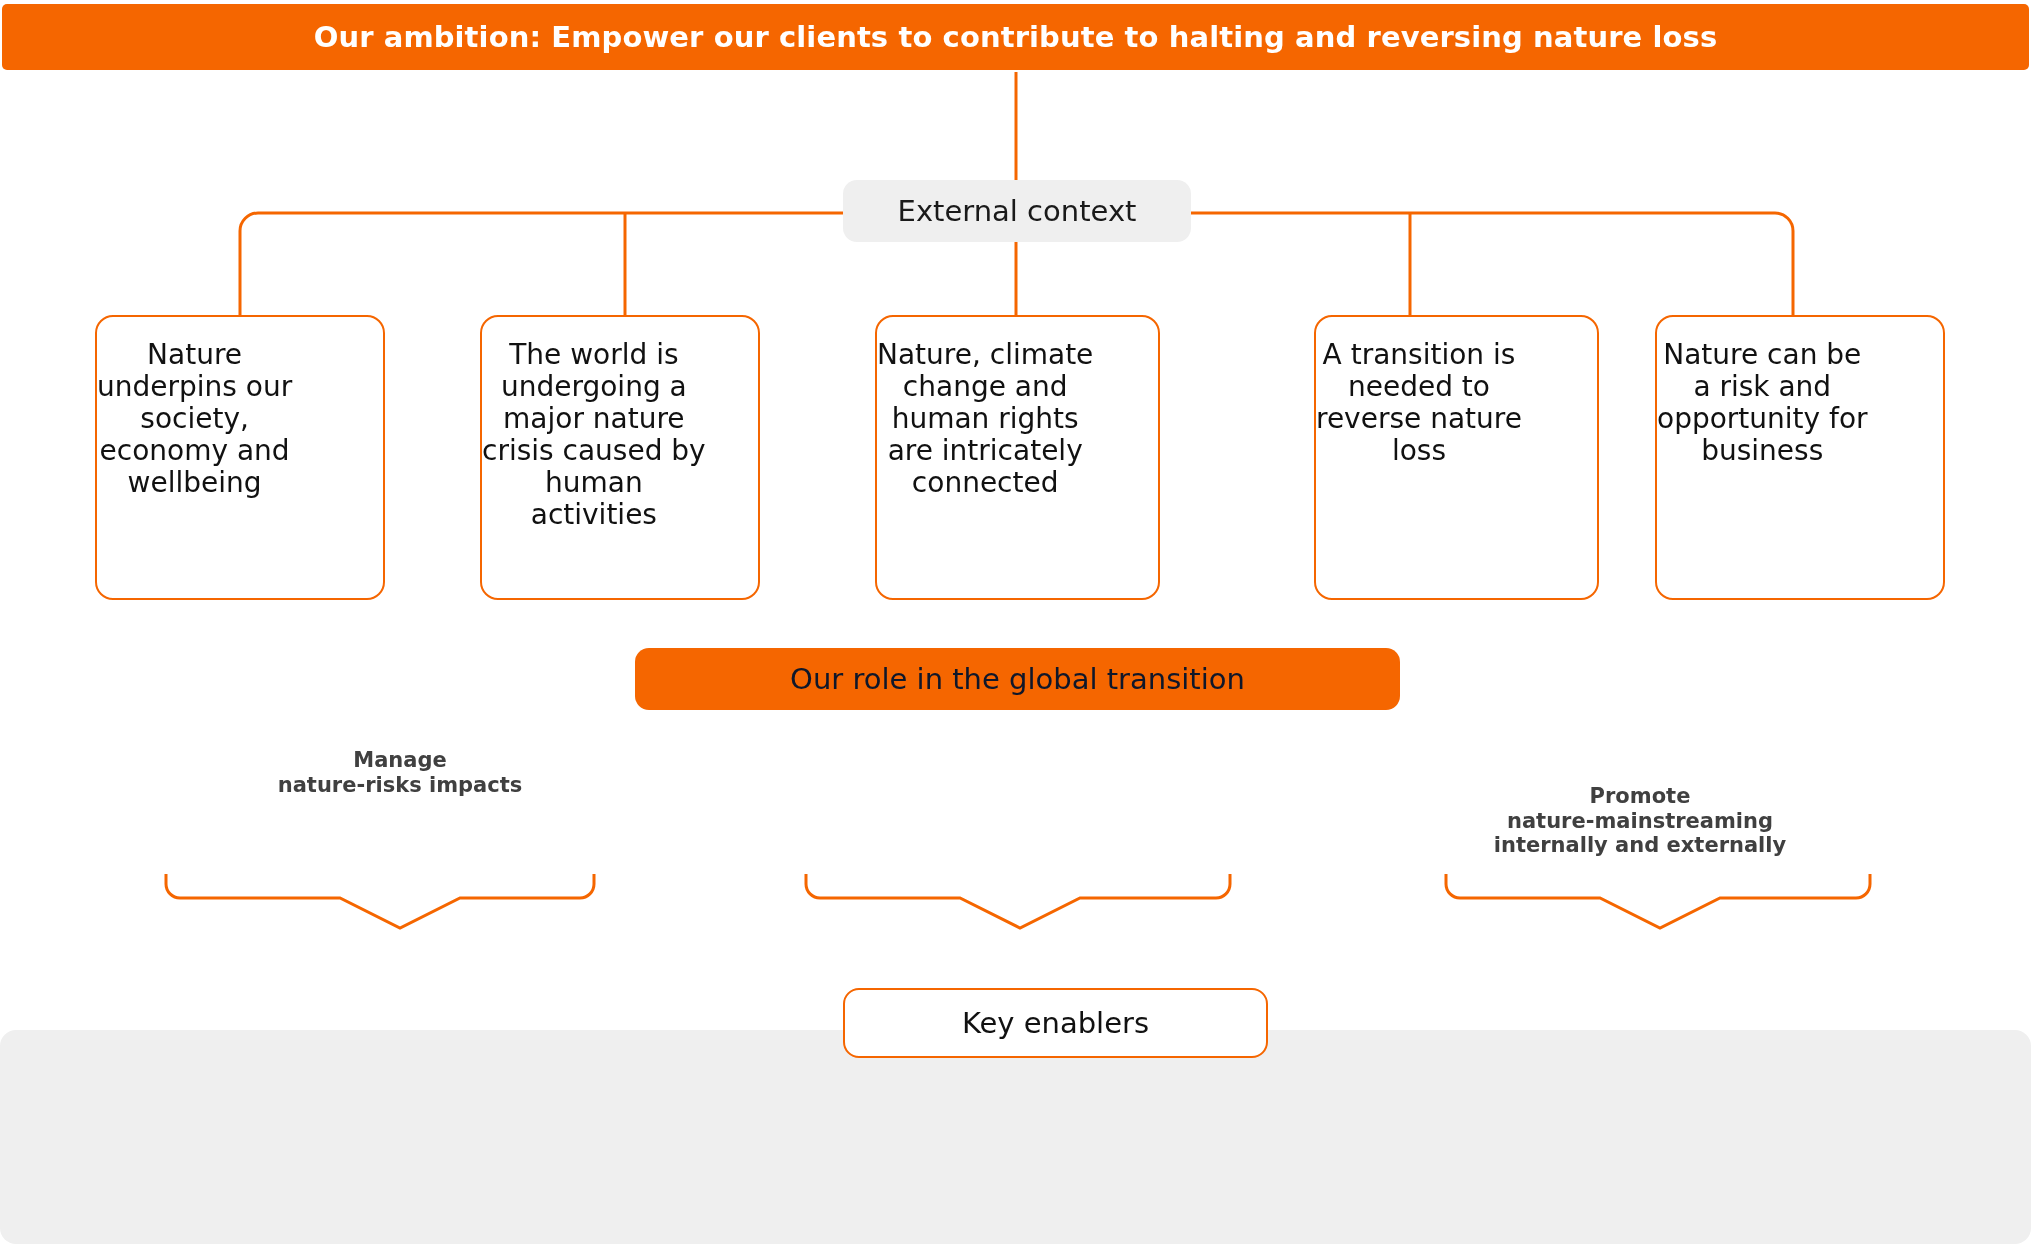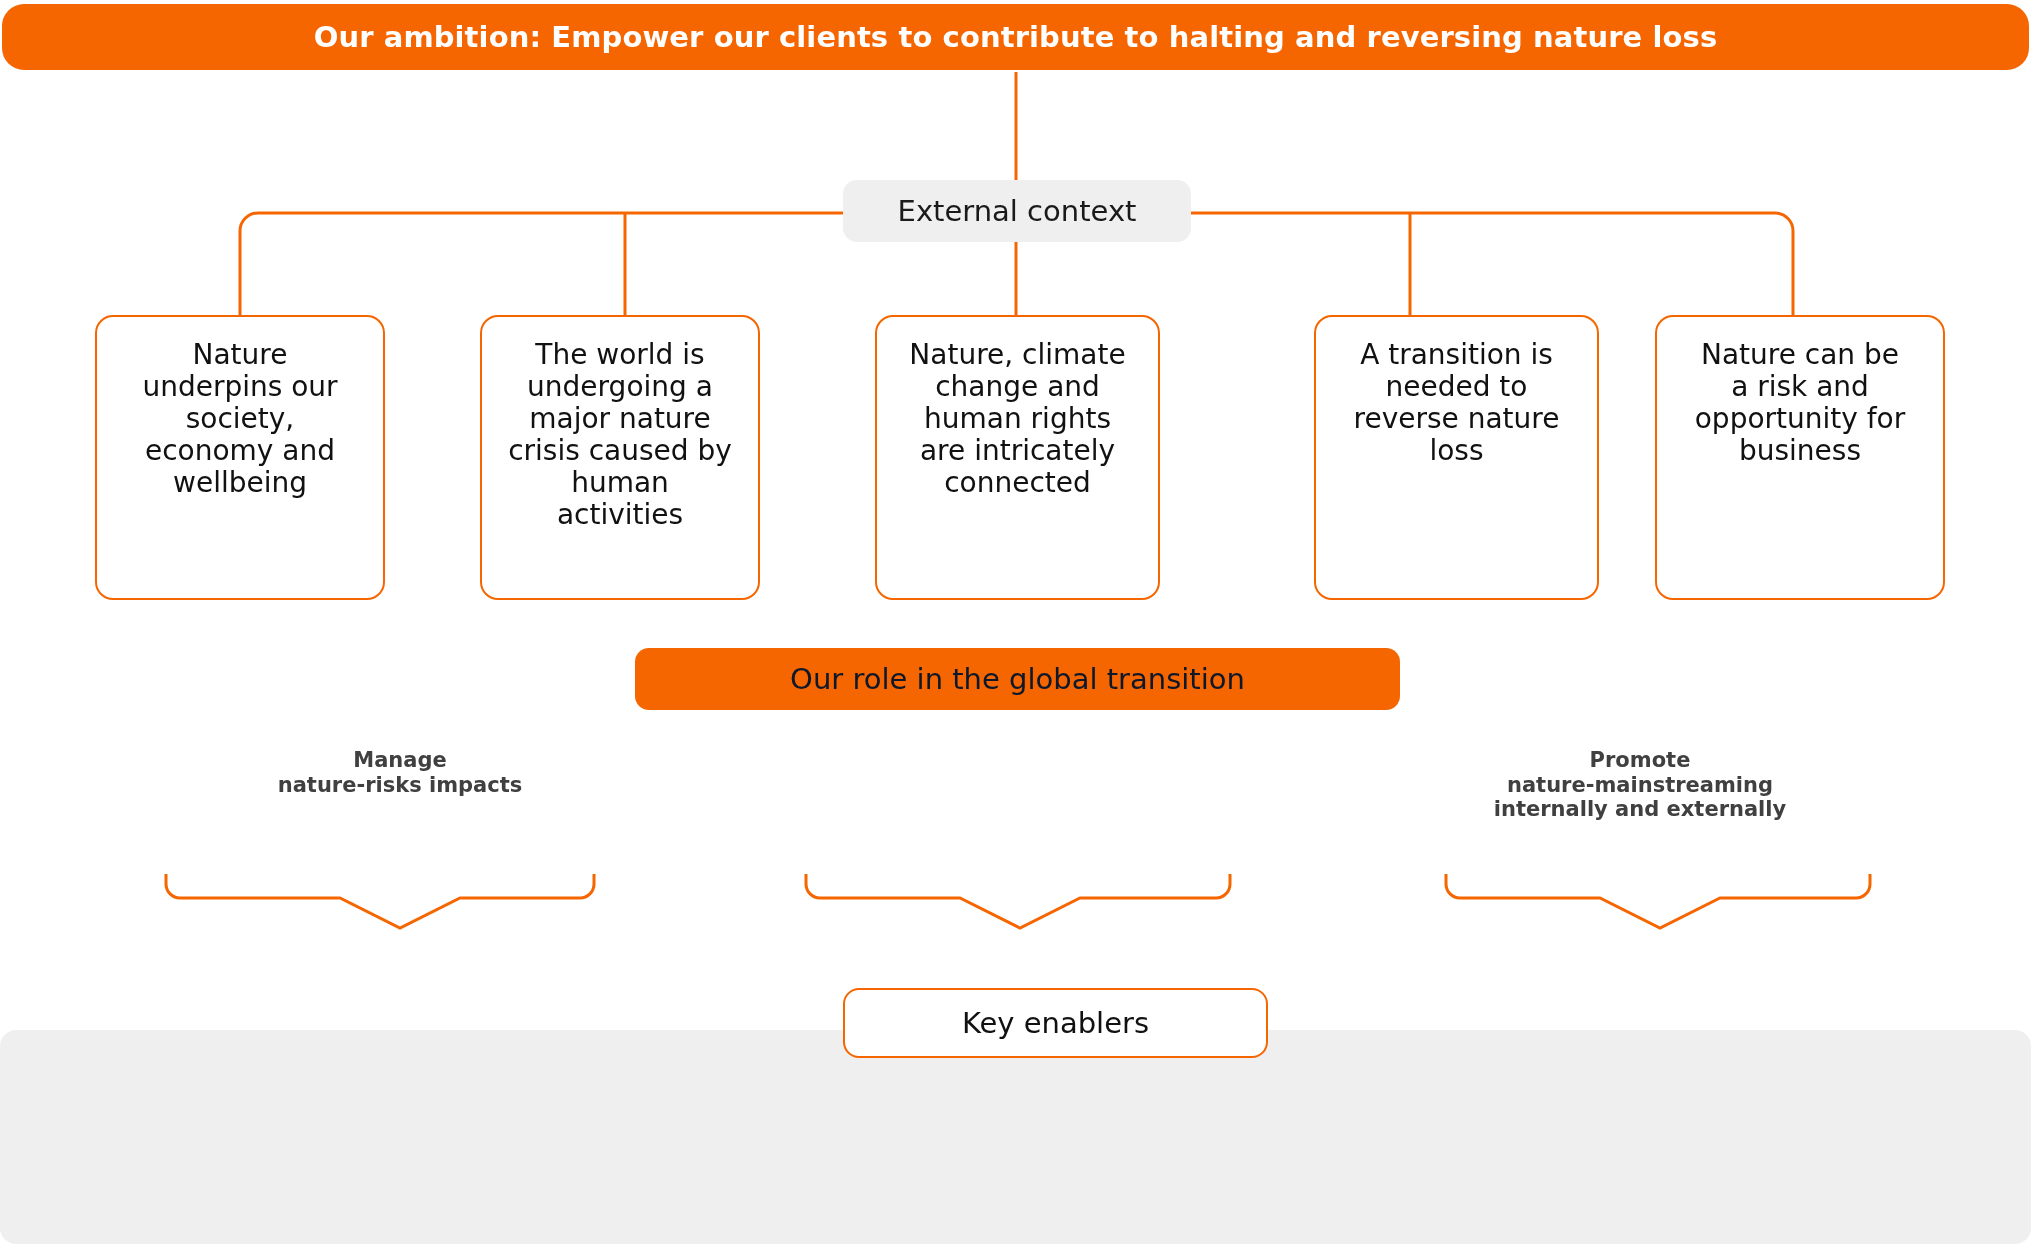--- a/index.html
+++ b/index.html
@@ -10,21 +10,21 @@
     color:#111111;
   }
   #stage{position:absolute;left:0;top:0;width:2031px;height:1244px;}
 
   
   #wires{position:absolute;left:0;top:0;width:2031px;height:1244px;pointer-events:none;}
 
   
   .ambition{
     position:absolute;left:2px;top:4px;width:2027px;height:66px;
-    background:#F56600;border-radius:22px;
+    background:#F56600;border-radius:5px;
     display:flex;align-items:center;justify-content:center;
     box-sizing:border-box;
   }
   .ambition .txt{
     color:#ffffff;font-weight:700;font-size:29px;letter-spacing:.1px;
     white-space:nowrap;
   }
 
   
   .extctx{
@@ -32,21 +32,21 @@
     background:#EFEFEF;border-radius:14px;
     display:flex;align-items:center;justify-content:center;
   }
   .extctx .txt{font-size:29px;color:#1a1a1a;white-space:nowrap;text-align:center;}
 
   
   .ctxbox{
     position:absolute;top:315px;height:285px;
     background:#ffffff;border:2.5px solid #F56600;border-radius:18px;
     box-sizing:border-box;
-    display:flex;align-items:flex-start;justify-content:center;
+    display:flex;align-items:flex-start;justify-content:flex-start;
     padding-top:22px;
   }
   .ctxbox .txt{
     font-size:28px;line-height:1.14;text-align:center;color:#111;
     white-space:pre-line;
   }
   .cb0{left:95px;width:290px;}
   .cb1{left:480px;width:280px;}
   .cb2{left:875px;width:285px;}
   .cb3{left:1270px;width:285px;margin-left:44px;}
@@ -63,21 +63,21 @@
   }
 
   
   .pillar{position:absolute;top:748px;text-align:center;}
   .pillar .txt{
     font-weight:700;font-size:21px;line-height:1.17;color:#404040;
     white-space:pre-line;display:block;
   }
   .p0{left:120px;width:560px;}
   .p1{left:770px;width:500px;}
-  .p2{left:1355px;width:570px;}
+  .p2{left:1355px;width:570px;margin-top:36px;}
 
   
   .keypill{
     position:absolute;left:808px;top:988px;width:425px;height:70px;
     background:#ffffff;border:2.5px solid #F56600;border-radius:16px;
     box-sizing:border-box;
     display:flex;align-items:center;justify-content:center;
     z-index:5;
     margin-left:35px;
   }

